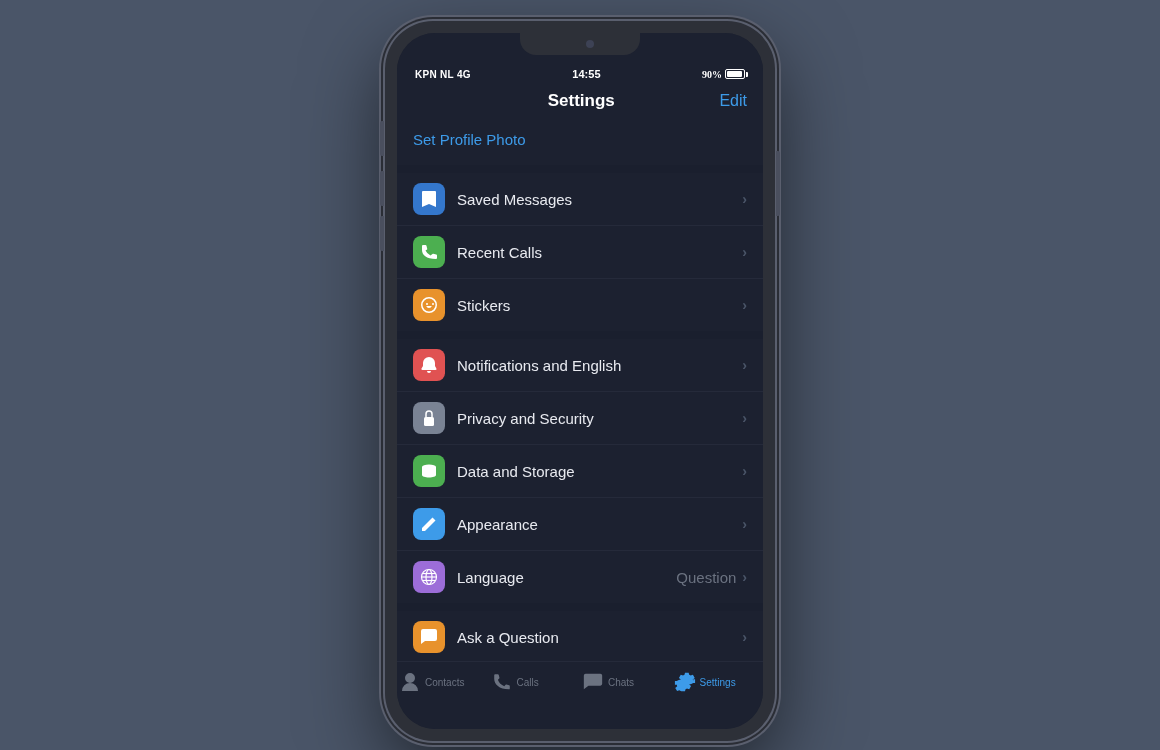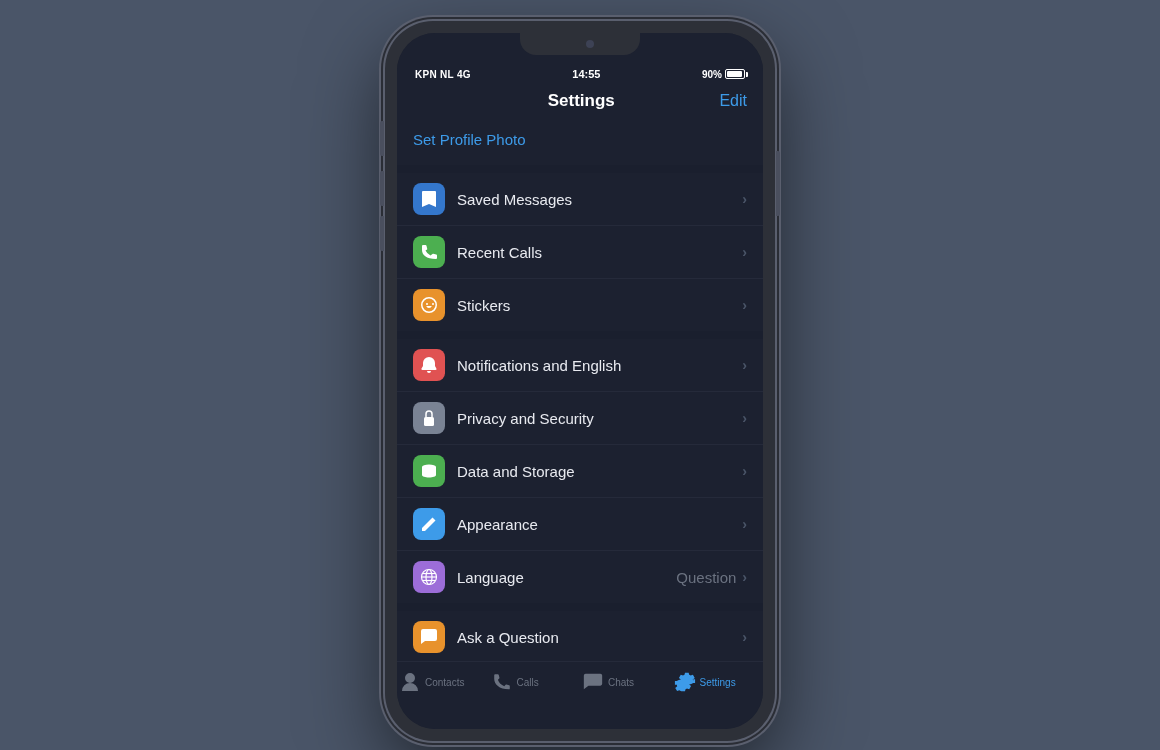--- a/index.html
+++ b/index.html
@@ -125,20 +125,21 @@
     .status-right {
       display: flex;
       align-items: center;
       gap: 3px;
     }
 
     .status-right span {
       font-size: 10px;
       color: #ffffff;
       font-weight: 600;
+      font-family: Liberation Serif, serif;
     }
 
     .battery-icon {
       width: 20px;
       height: 10px;
       border: 1.5px solid white;
       border-radius: 2px;
       position: relative;
       display: inline-flex;
       align-items: center;

